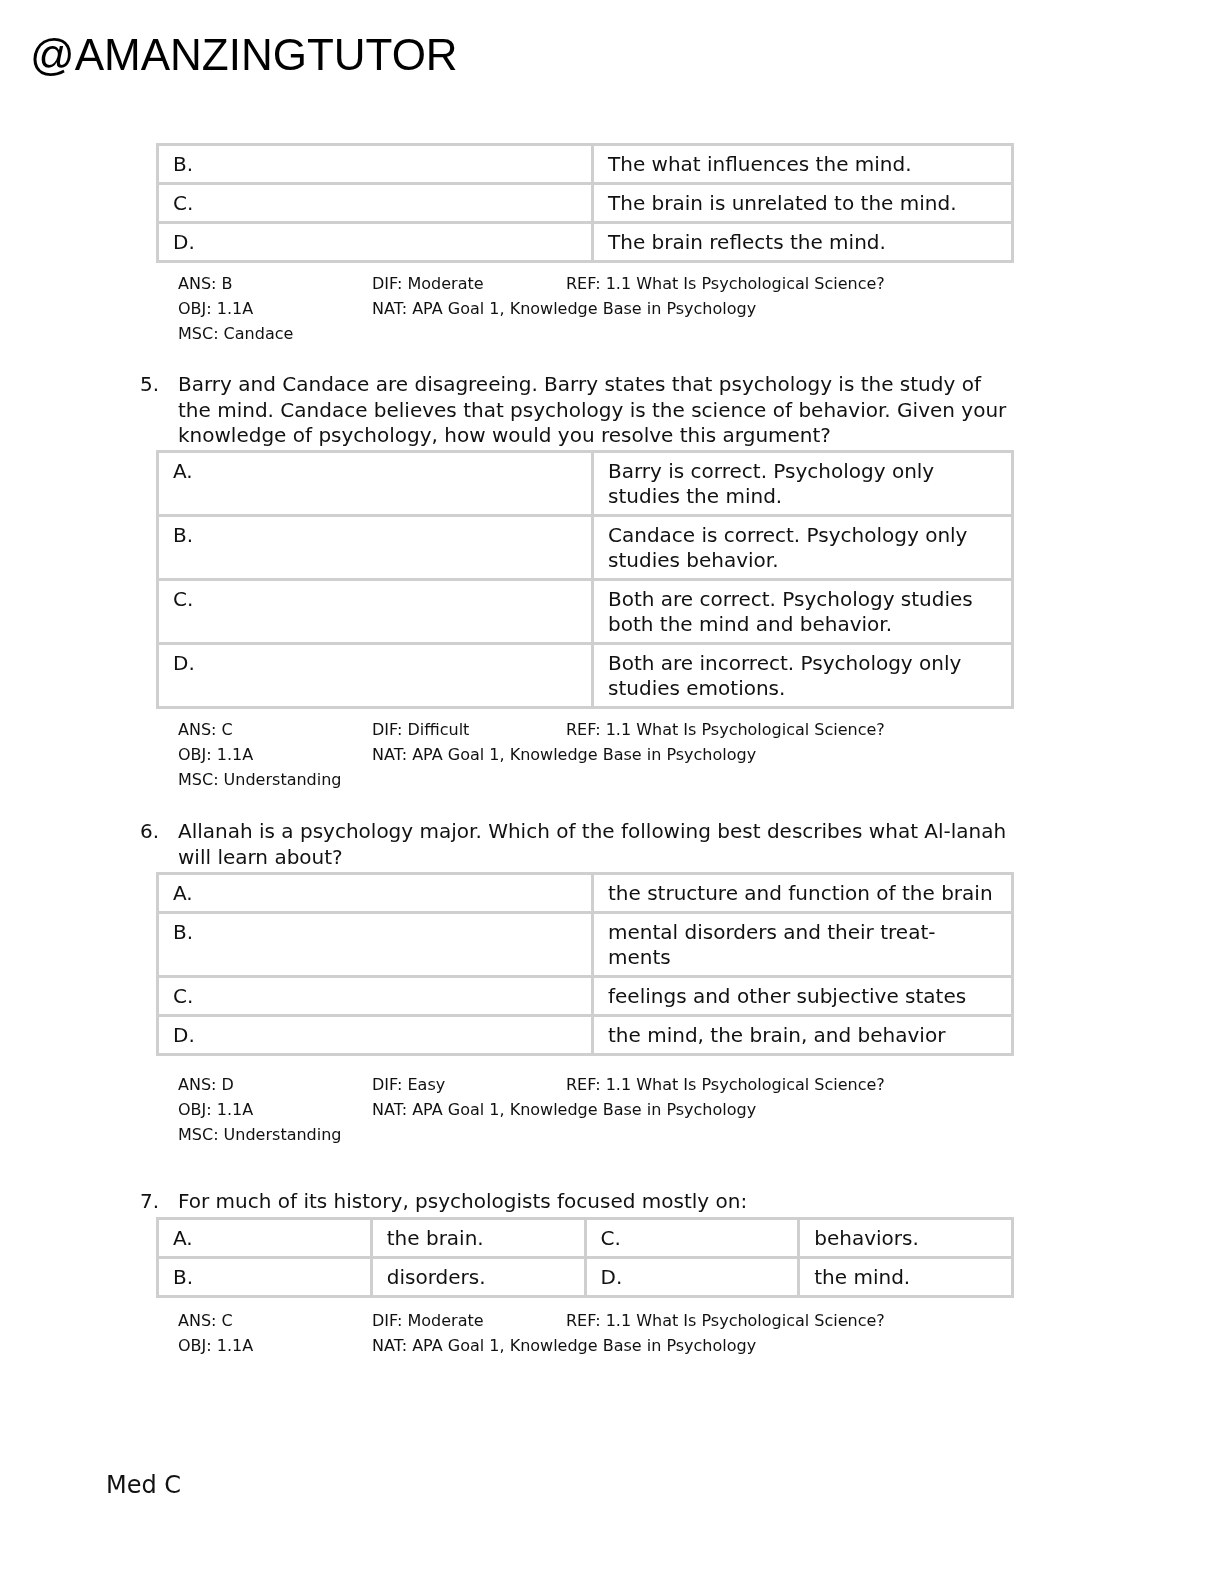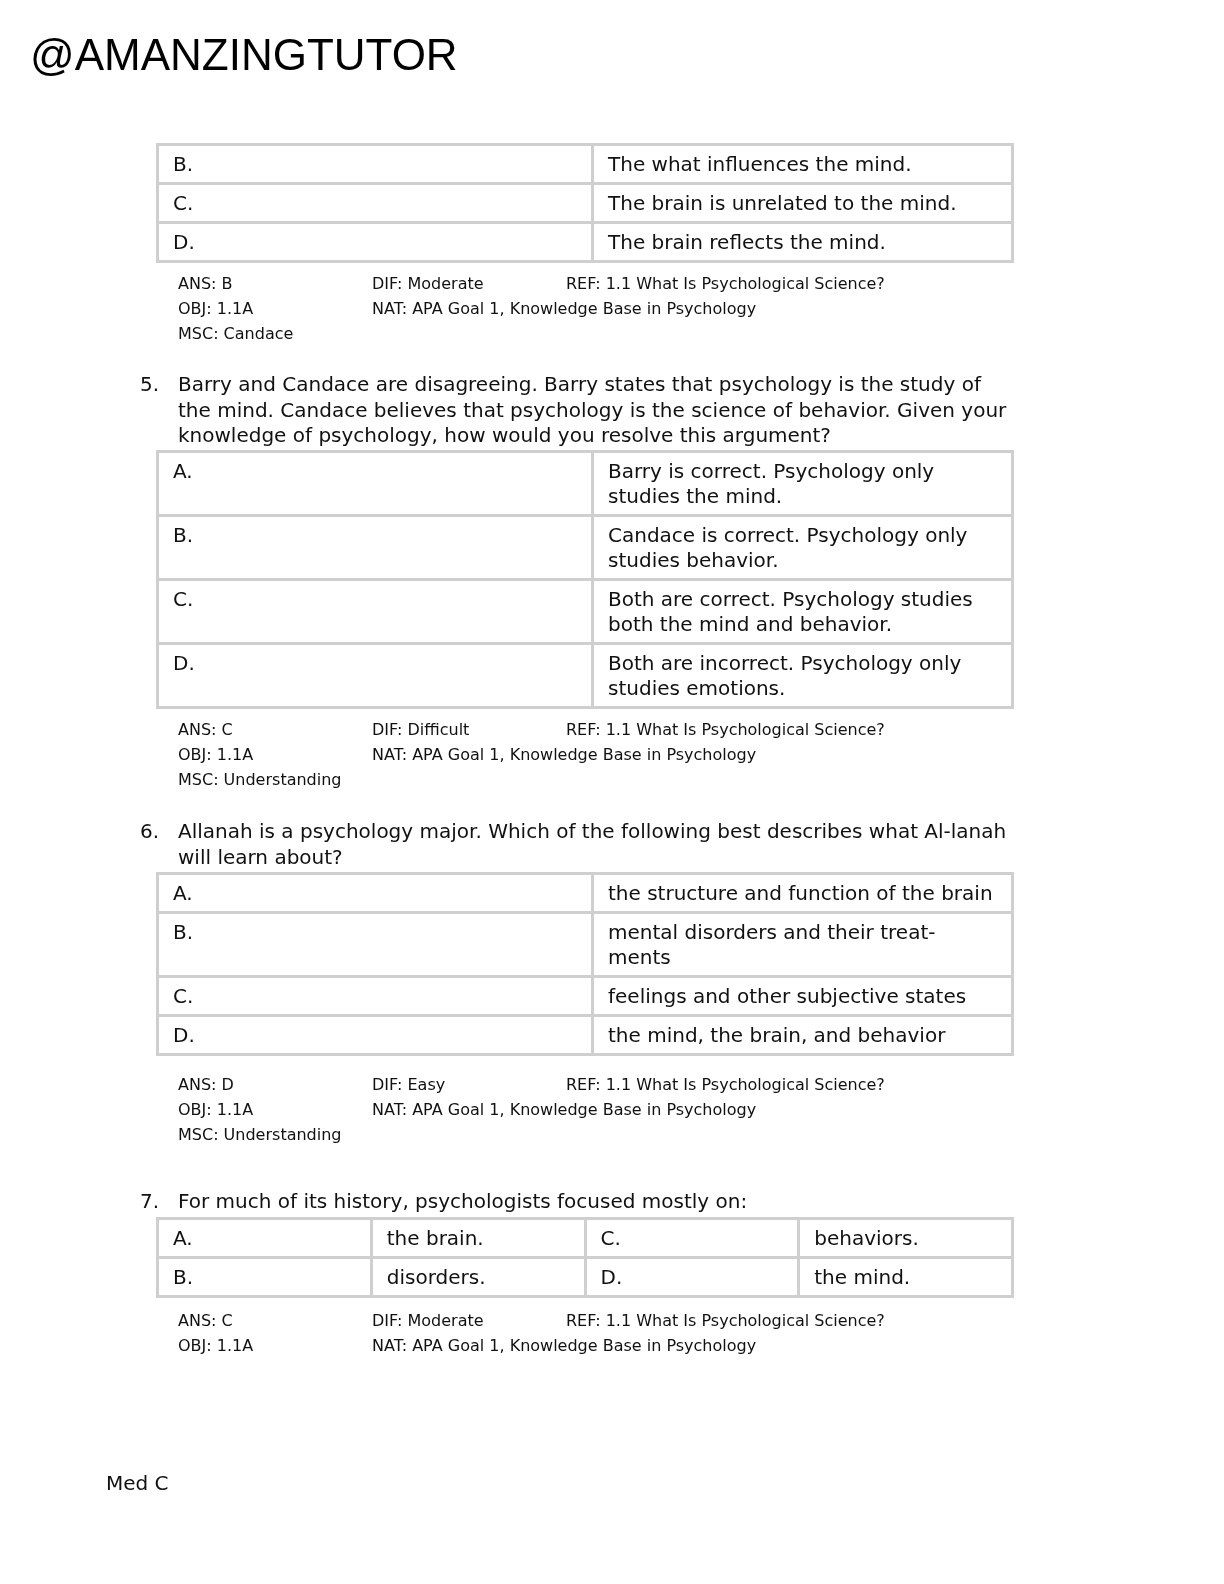--- a/index.html
+++ b/index.html
@@ -26,21 +26,21 @@
     position: absolute; left: 178px; font-size: 16px; line-height: 25px;
   }
   .meta .row { display: flex; white-space: nowrap; }
   .meta .c1 { width: 194px; }
   .meta .c2 { width: 194px; }
   .q {
     position: absolute; left: 140px; width: 880px; font-size: 20px; line-height: 25.5px;
   }
   .q .num { position: absolute; left: 0; top: 0; }
   .q .txt { margin-left: 38px; }
-  .footer { position: absolute; left: 106px; top: 1471px; font-size: 20px; }
+  .footer { position: absolute; left: 106px; top: 1471px; font-size: 24px; }
 </style>
 </head>
 <body>
 
 <div class="watermark">@AMANZINGTUTOR</div>
 
 <table class="opts" style="top:143px;">
   <tbody>
       <tr>
     <td class="letter">B.</td>

